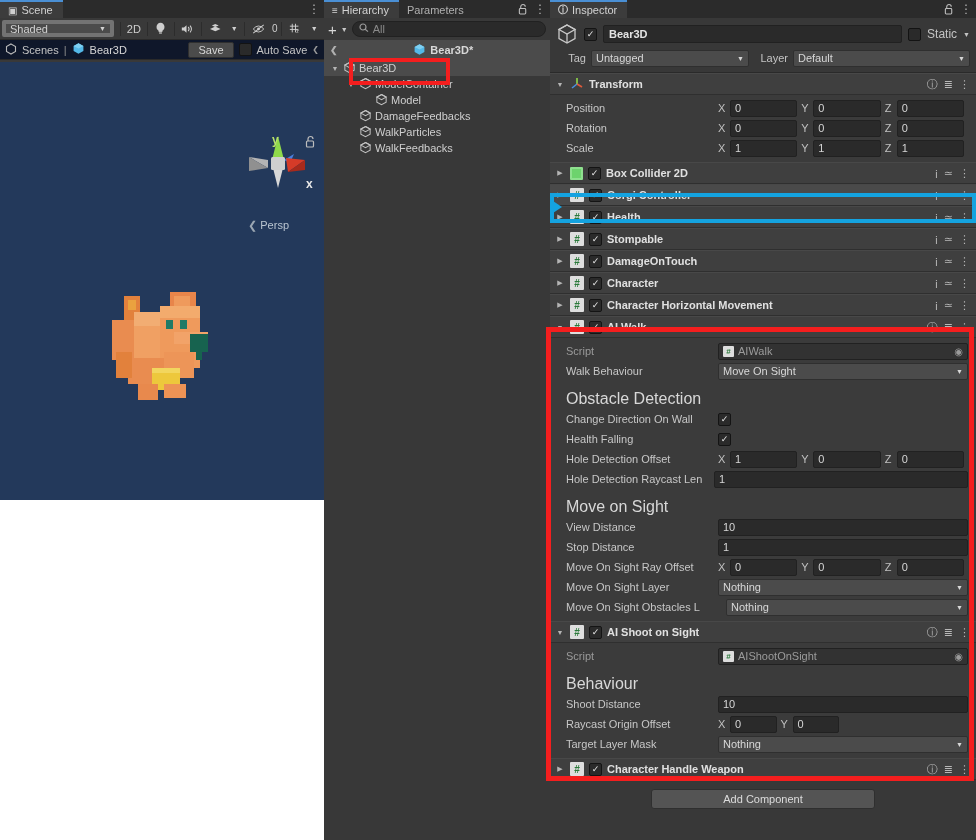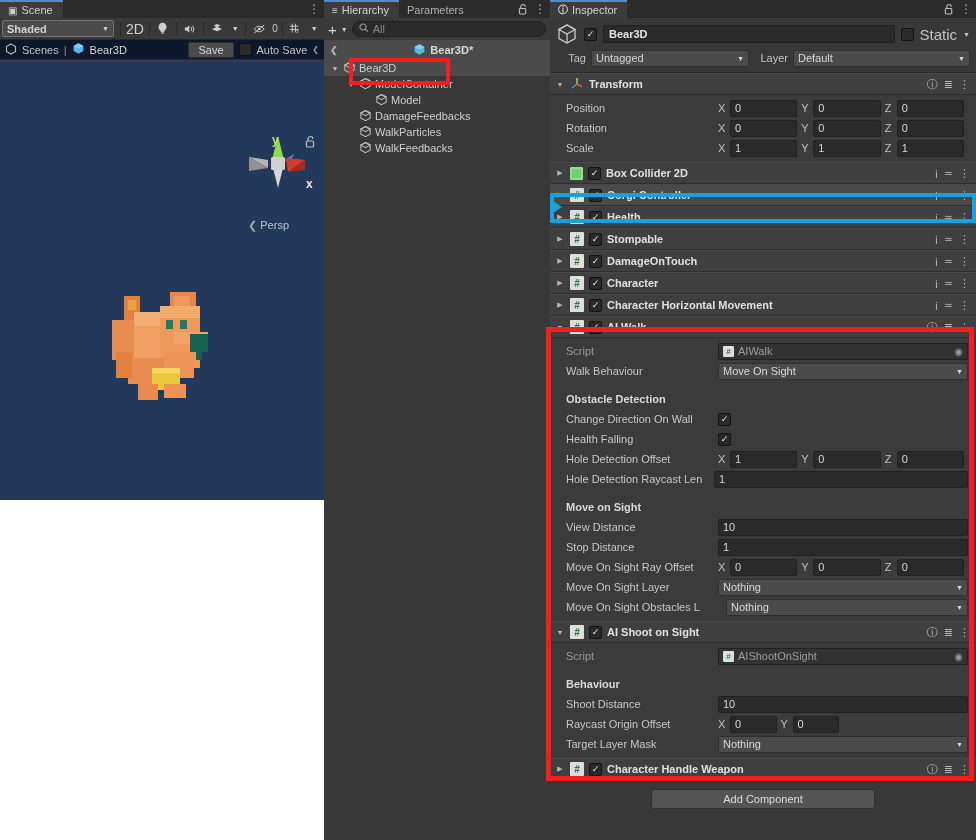--- a/index.html
+++ b/index.html
@@ -20,23 +20,23 @@
     height:18px; padding:0 10px 0 8px; display:flex; align-items:center; gap:4px;
     background:#3c3c3c; color:#d2d2d2; font-size:11px; border-top:2px solid #4a8fd4;
   }
   .tab.inactive { background:#2b2b2b; border-top:2px solid transparent; color:#b0b0b0; }
   .tab-kebab { position:absolute; right:4px; top:2px; color:#b4b4b4; font-size:12px; letter-spacing:0; line-height:14px;}
   .scene-toolbar {
     height:22px; background:#393939; display:flex; align-items:center;
     gap:0px; padding:0 2px; border-bottom:1px solid #2a2a2a;
   }
   .tb-drop {
-    height:17px; background:#4b4b4b; border:1px solid #737373; border-radius:2px;
+    height:17px; background:#4b4b4b; border:4px solid #737373; border-radius:2px;
     display:flex; align-items:center; padding:0 4px; color:#d2d2d2; font-size:11px;
-    min-width:112px; justify-content:space-between; margin-right:4px;font-weight:bold;
+    min-width:112px; justify-content:space-between; margin-right:4px;
   }
   .tb-btn {
     height:17px; min-width:22px; padding:0 5px; display:flex; align-items:center;
     justify-content:center; color:#cfcfcf; font-size:10px;
   }
   .tb-sep { width:1px; height:14px; background:#2c2c2c; margin:0 2px; }
   .scene-breadcrumb {
     height:20px; background:#0f172a; display:flex; align-items:center; gap:5px;
     padding:0 5px; border-bottom:1px solid #2a2a2a; font-size:11px;
   }
@@ -111,21 +111,21 @@
     width:14px; height:14px; background:#dedede; border-radius:1px; display:flex;
     align-items:center; justify-content:center; color:#2a7a3a; font-size:10px; font-weight:bold;
   }
   .collider-icon {
     width:13px; height:13px; background:#6dd36d; border:2px solid #8fe08f; border-radius:1px;
   }
   .comp-body { background:#3b3b3b; padding:3px 0 4px 0; }
   .prop-row { height:20px; display:flex; align-items:center; padding:0 8px 0 16px; }
   .prop-label { width:152px; font-size:11px; color:#c7c7c7; white-space:nowrap; overflow:hidden; }
   .prop-label.dim { color:#9a9a9a; }
-  .section-label { font-size:11px; color:#d8d8d8; font-weight:bold; }
+  .section-label { font-size:16px; color:#d8d8d8; font-weight:normal; }
   .field {
     flex:1; height:17px; background:#2a2a2a; border:1px solid #212121; border-radius:2px;
     display:flex; align-items:center; padding:0 4px; color:#d6d6d6; font-size:11px;
   }
   .field.readonly { background:#323232; color:#9b9b9b; justify-content:space-between; }
   .drop {
     flex:1; height:17px; background:#4b4b4b; border:1px solid #2f2f2f; border-radius:2px;
     display:flex; align-items:center; justify-content:space-between; padding:0 4px;
     color:#d8d8d8; font-size:11px;
   }
@@ -171,21 +171,21 @@
       </div>
       <div class="tab-kebab">⋮</div>
     </div>
 
     <div class="scene-toolbar">
       <div class="tb-drop">
         <span>Shaded</span>
         <span style="font-size:7px">▼</span>
       </div>
       <div class="tb-sep"></div>
-      <div class="tb-btn" style="font-size:14px">2D</div>
+      <div class="tb-btn" style="font-size:11px">2D</div>
       <div class="tb-sep"></div>
       <div class="tb-btn">
         <svg width="11" height="13" viewBox="0 0 11 13">
             <ellipse cx="5.5" cy="5" rx="4" ry="4.3" fill="#cfcfcf"></ellipse>
             <rect x="3.6" y="8.6" width="3.8" height="1.3" fill="#cfcfcf"></rect>
             <rect x="4.1" y="10.4" width="2.8" height="1.2" fill="#cfcfcf"></rect>
           </svg>
       </div>
       <div class="tb-sep"></div>
       <div class="tb-btn">
@@ -427,21 +427,21 @@
               <path d="M11 3 19 7.5v9L11 21 3 16.5v-9z" fill="none" stroke="#c9c9c9" stroke-width="1.3"></path>
               <path d="M11 3 19 7.5 11 12 3 7.5z" fill="none" stroke="#c9c9c9" stroke-width="1.3"></path>
               <path d="M11 12v9" stroke="#c9c9c9" stroke-width="1.3"></path>
             </svg>
         </span>
         <span class="chk">✓</span>
         <div class="name-field">
           <span>Bear3D</span>
         </div>
         <span class="chk-box"></span>
-        <span style="font-size:15px">Static</span>
+        <span style="font-size:12px">Static</span>
         <span style="font-size:7px">▼</span>
       </div>
       <div class="insp-row2">
         <span style="width:30px;text-align:right;font-size:11px">Tag</span>
         <div class="small-drop" style="width:158px">
           <span>Untagged</span>
           <span style="font-size:7px">▼</span>
         </div>
         <span style="width:34px;text-align:right;font-size:11px">Layer</span>
         <div class="small-drop" style="flex:1">

